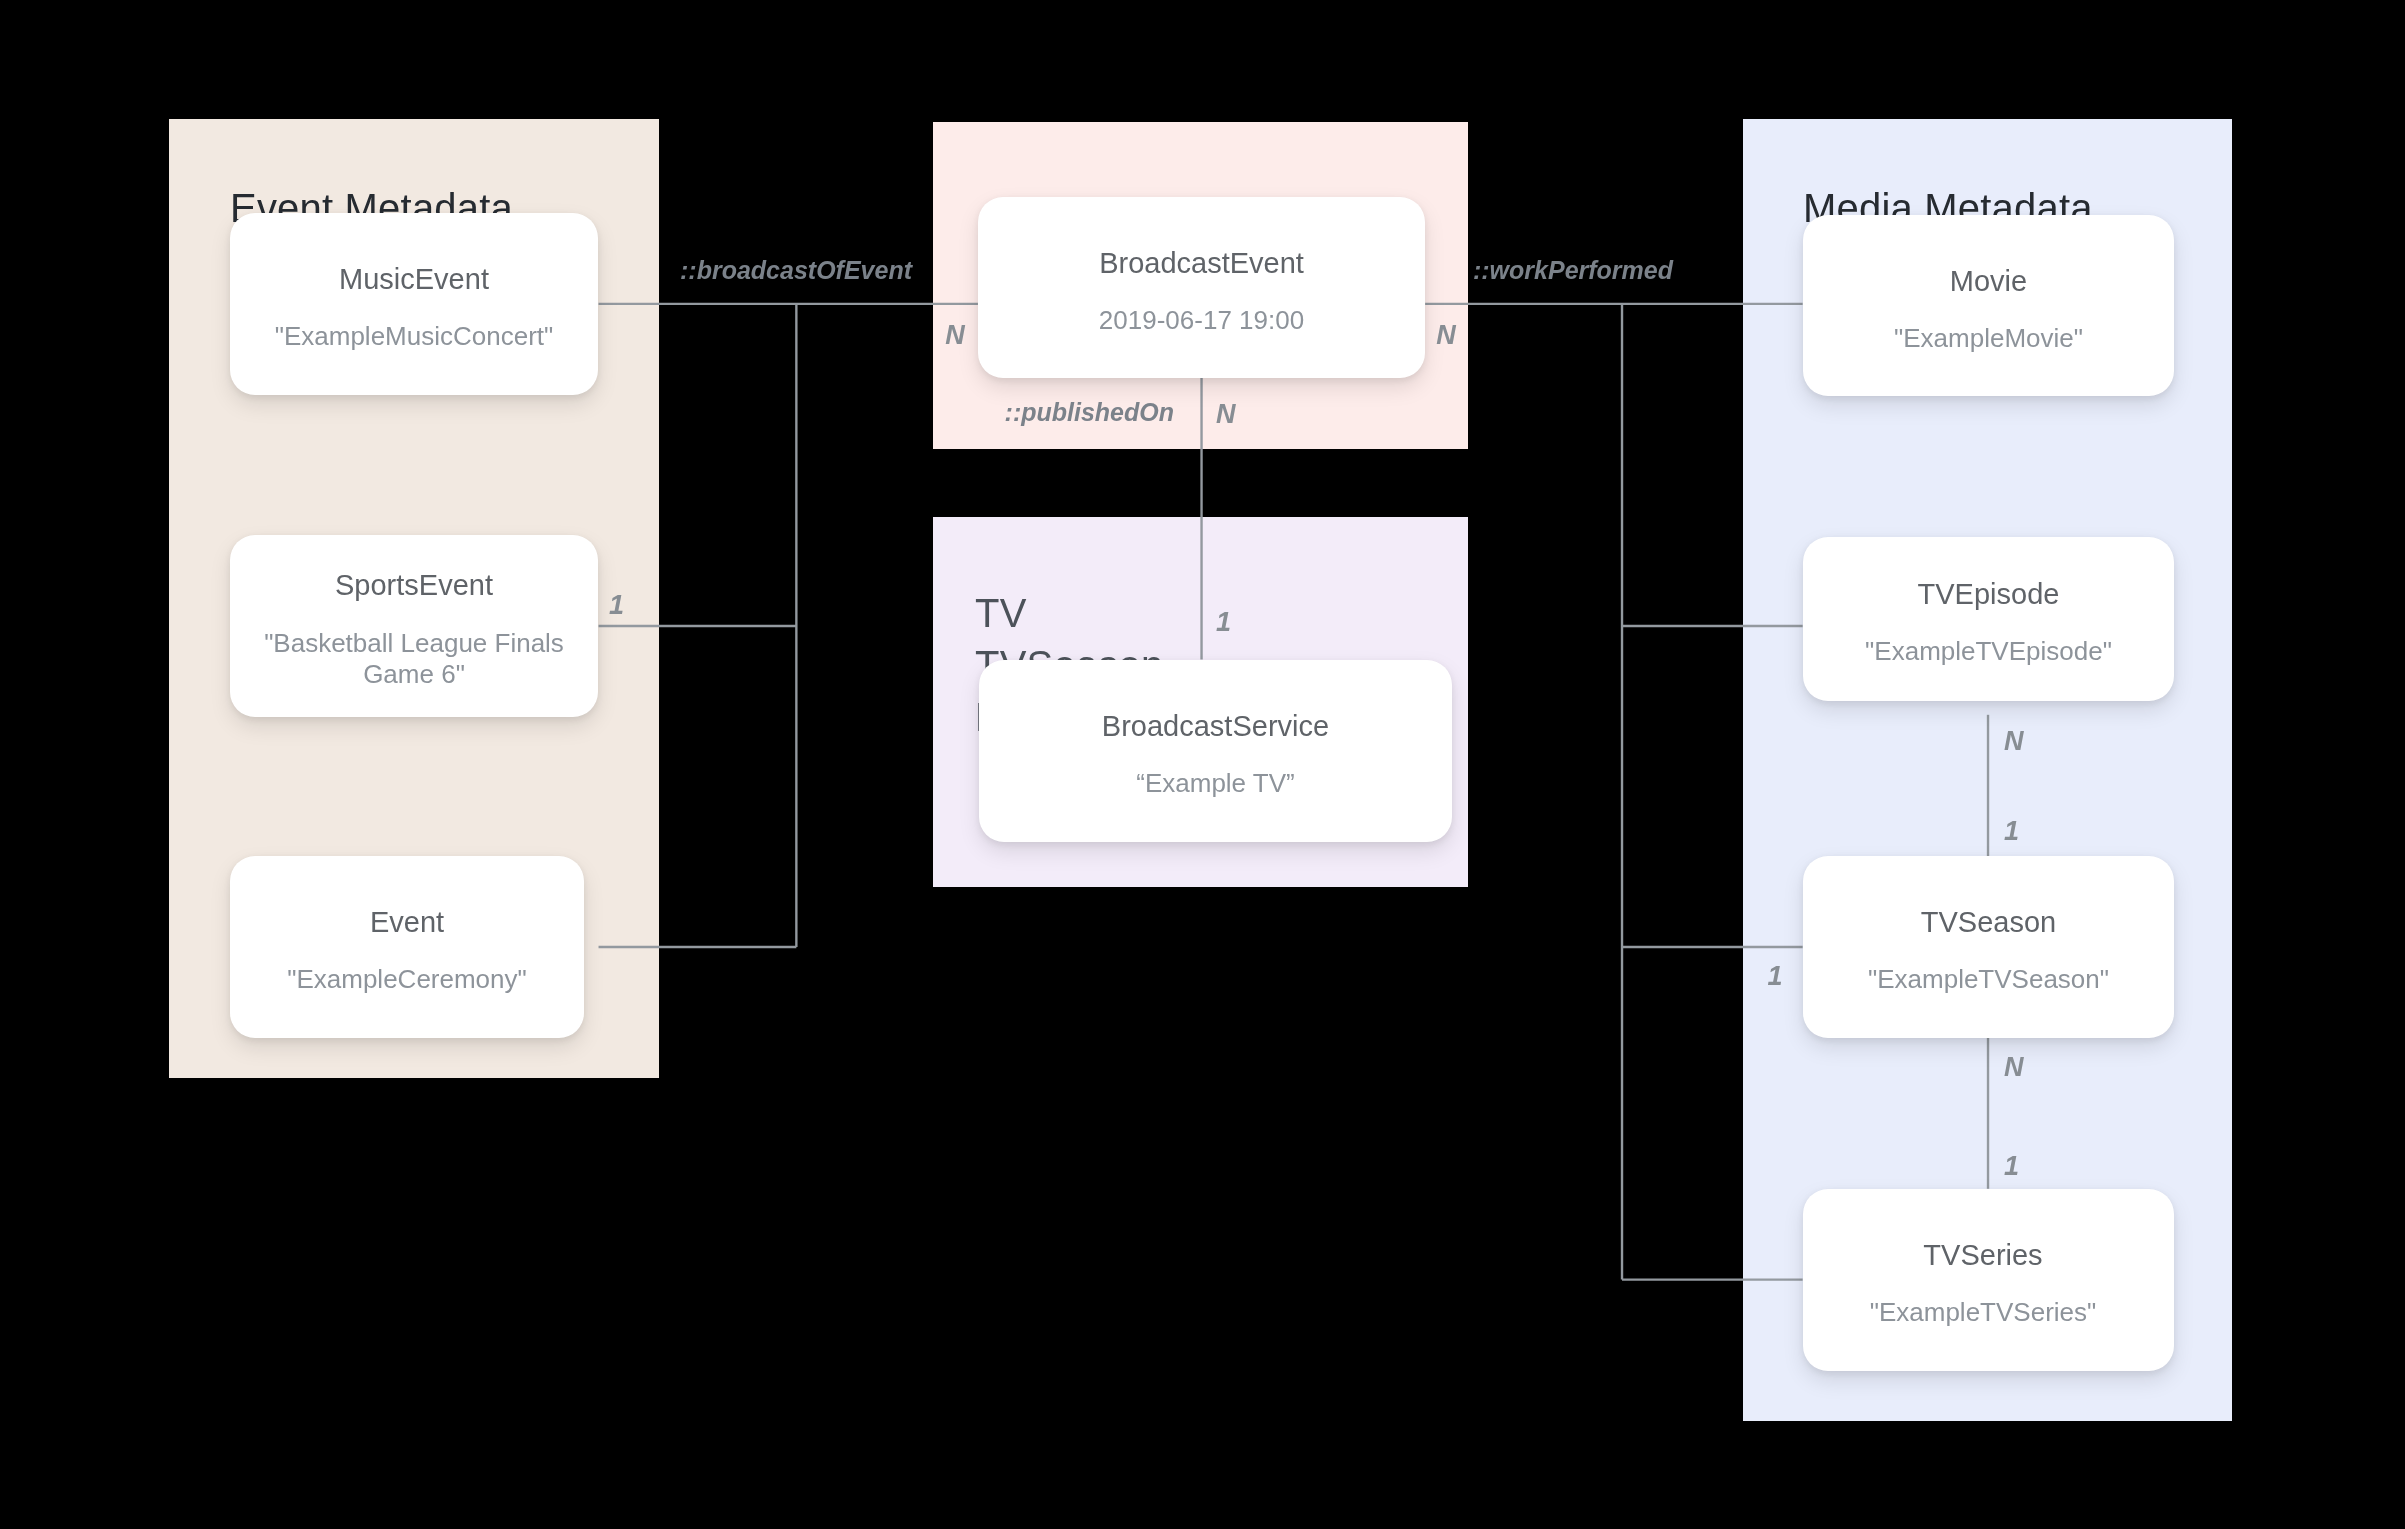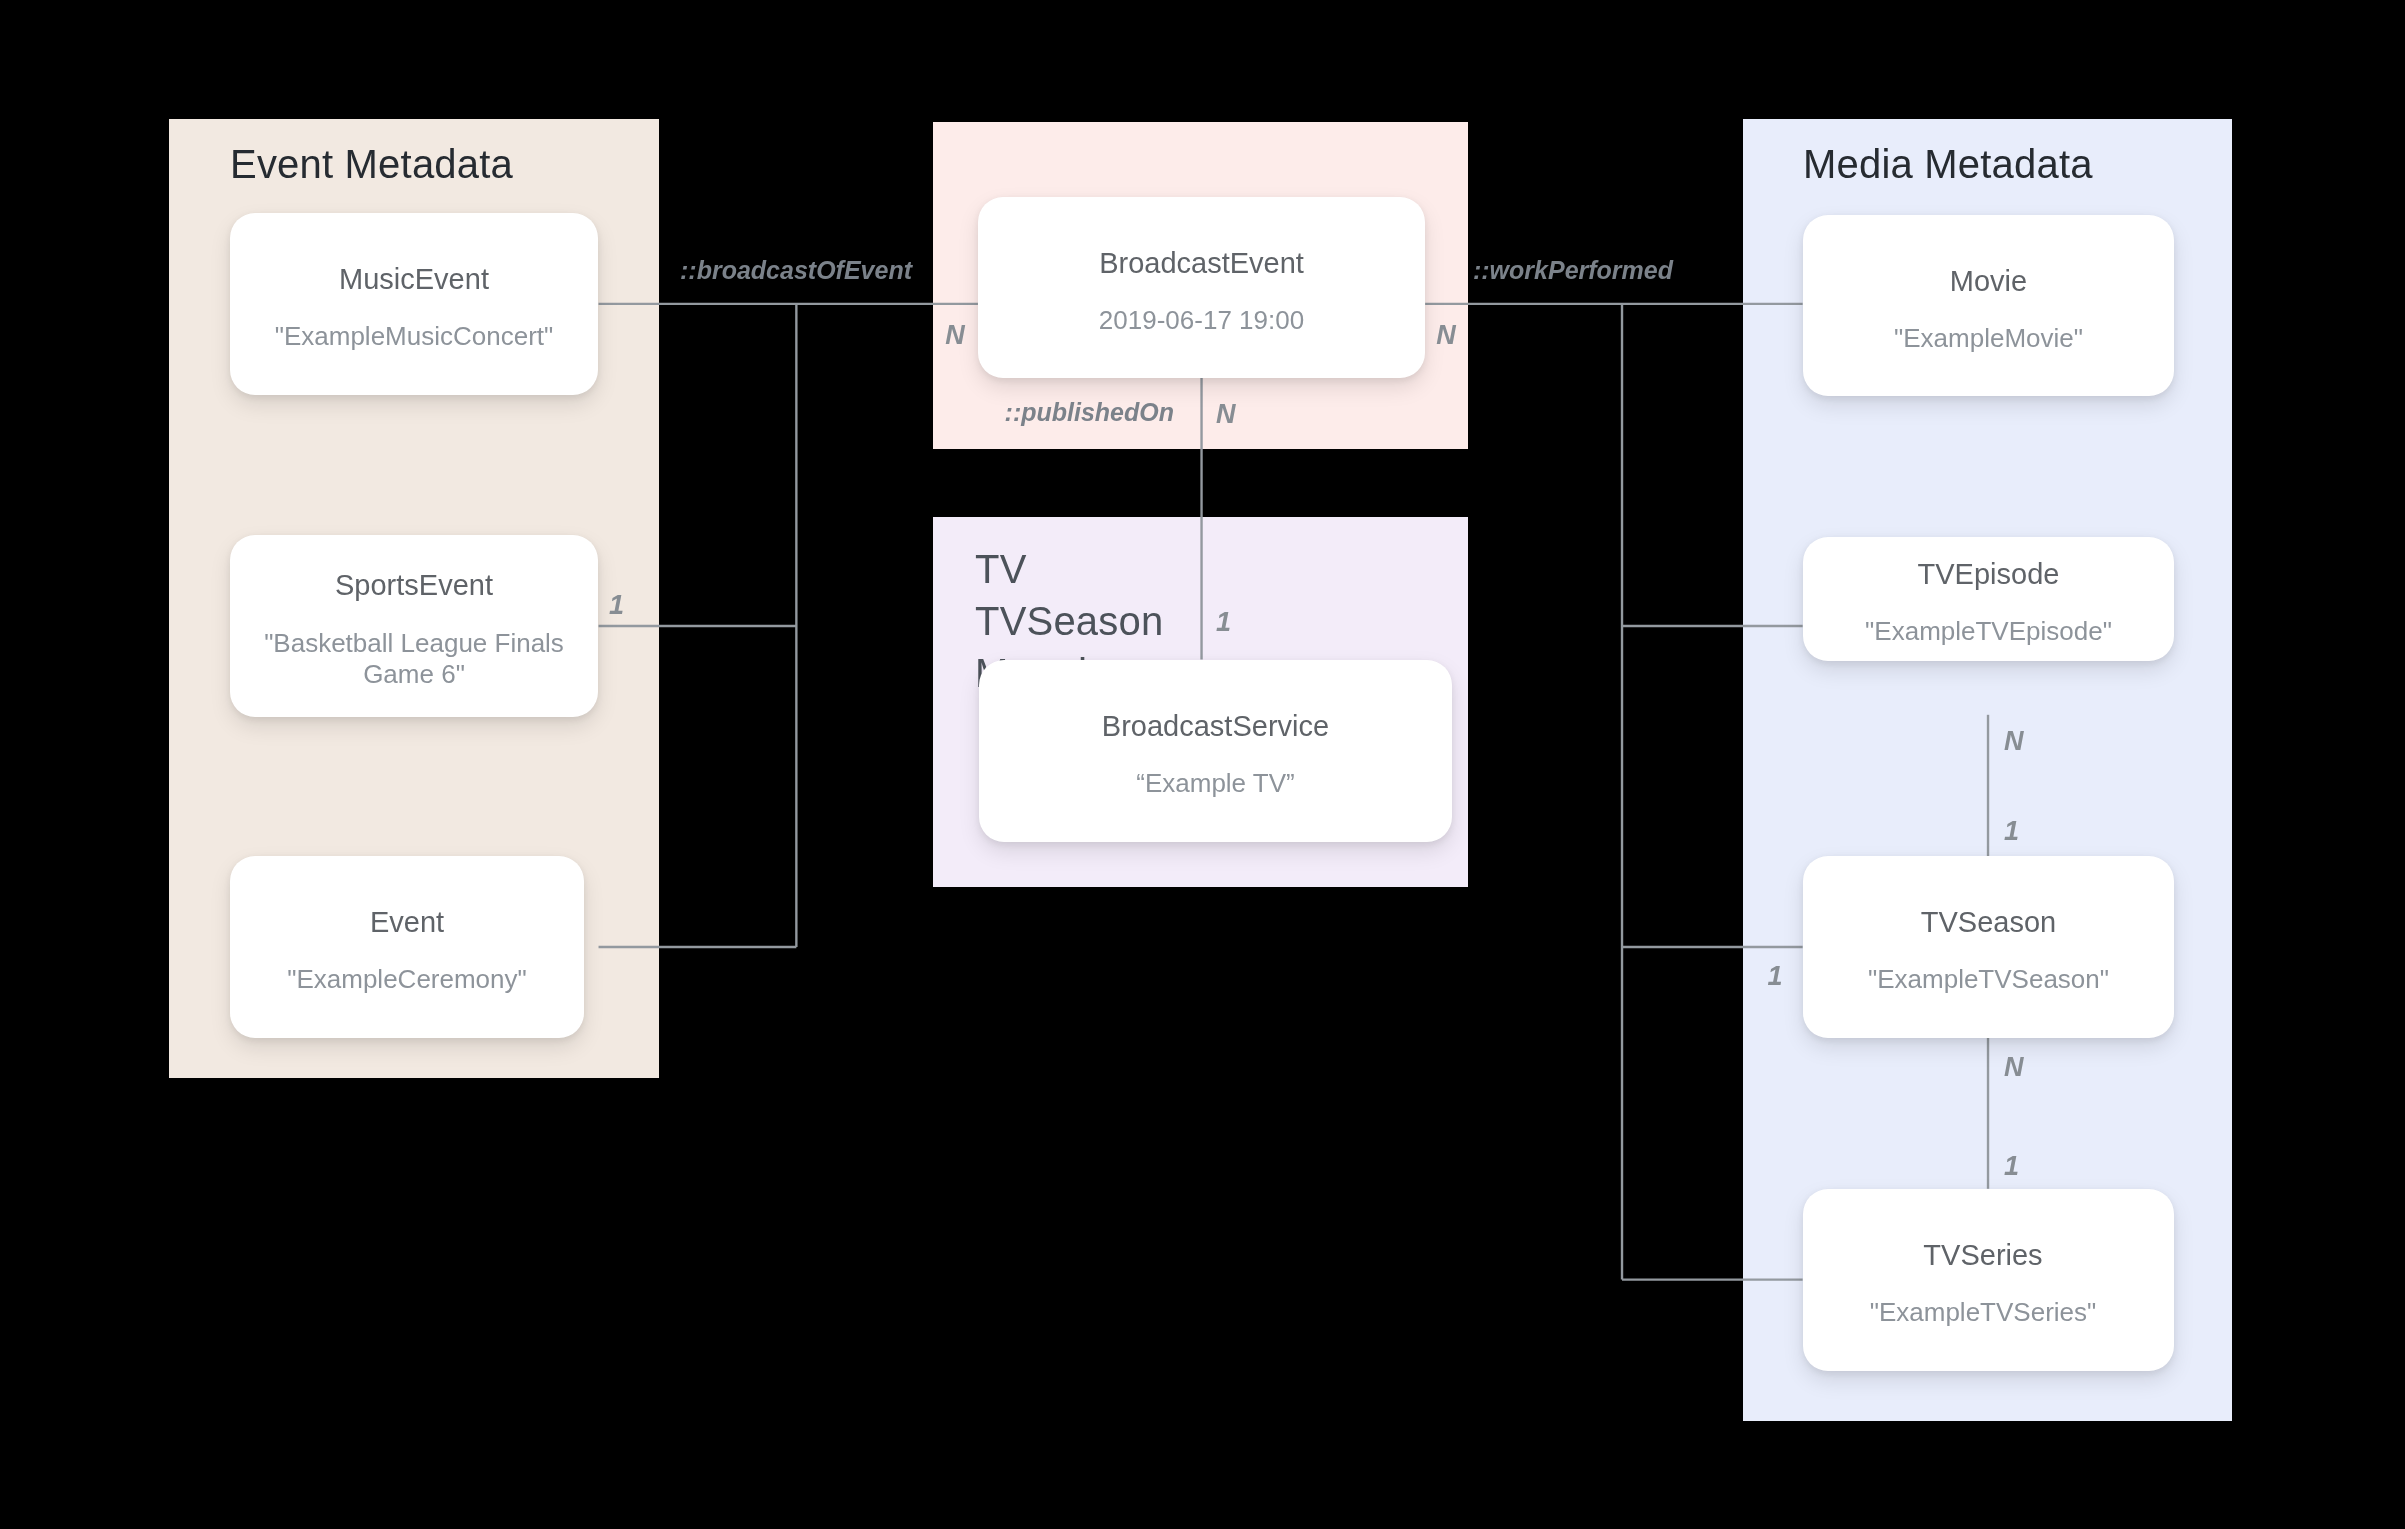--- a/index.html
+++ b/index.html
@@ -30,20 +30,21 @@
   .panel-broadcast{left:933px;top:122px;width:535px;height:327px;background:var(--broadcast-panel-bg);}
   .panel-tv-channel{left:933px;top:517px;width:535px;height:370px;background:var(--tv-channel-panel-bg);}
   .panel-media{left:1743px;top:119px;width:489px;height:1302px;background:var(--media-panel-bg);}
 
   .panel-header{
     position:absolute;
     font-size:40px;line-height:1.3;
     font-weight:500;
     color:var(--header-text);
     letter-spacing:0.2px;
+    margin-top:44px;
   }
   .header-event{left:230px;top:138px;}
   .header-media{left:1803px;top:138px;}
   .header-tv{left:975px;top:543px;width:245px;color:var(--tv-header-text);}
 
   .wires{position:absolute;left:0;top:0;z-index:3;}
   .wires line{stroke:var(--line);stroke-width:2.5px;}
 
   .node{
     position:absolute;z-index:4;
@@ -72,21 +73,21 @@
   }
   .ta-c{text-align:center;} .ta-r{text-align:right;} .ta-l{text-align:left;}
 
   
   #node-music-event{left:230px;top:213px;width:368px;height:182px;}
   #node-sports-event{left:230px;top:535px;width:368px;height:182px;}
   #node-event{left:230px;top:856px;width:354px;height:182px;}
   #node-broadcast-event{left:978px;top:197px;width:447px;height:181px;}
   #node-broadcast-service{left:979px;top:660px;width:473px;height:182px;}
   #node-movie{left:1803px;top:215px;width:371px;height:181px;}
-  #node-tv-episode{left:1803px;top:537px;width:371px;height:124px;}
+  #node-tv-episode{left:1803px;top:537px;width:371px;height:164px;}
   #node-tv-season{left:1803px;top:856px;width:371px;height:182px;}
   #node-tv-series{left:1803px;top:1189px;width:371px;height:182px;padding-left:12px;}
 
   
   #label-broadcast-of-event{left:669px;top:256px;width:254px;}
   #label-work-performed{left:1468px;top:256px;width:210px;}
   #label-published-on{left:956px;top:398px;width:218px;}
 
   
   #card-broadcast-left-n{left:935px;top:319px;width:40px;}

